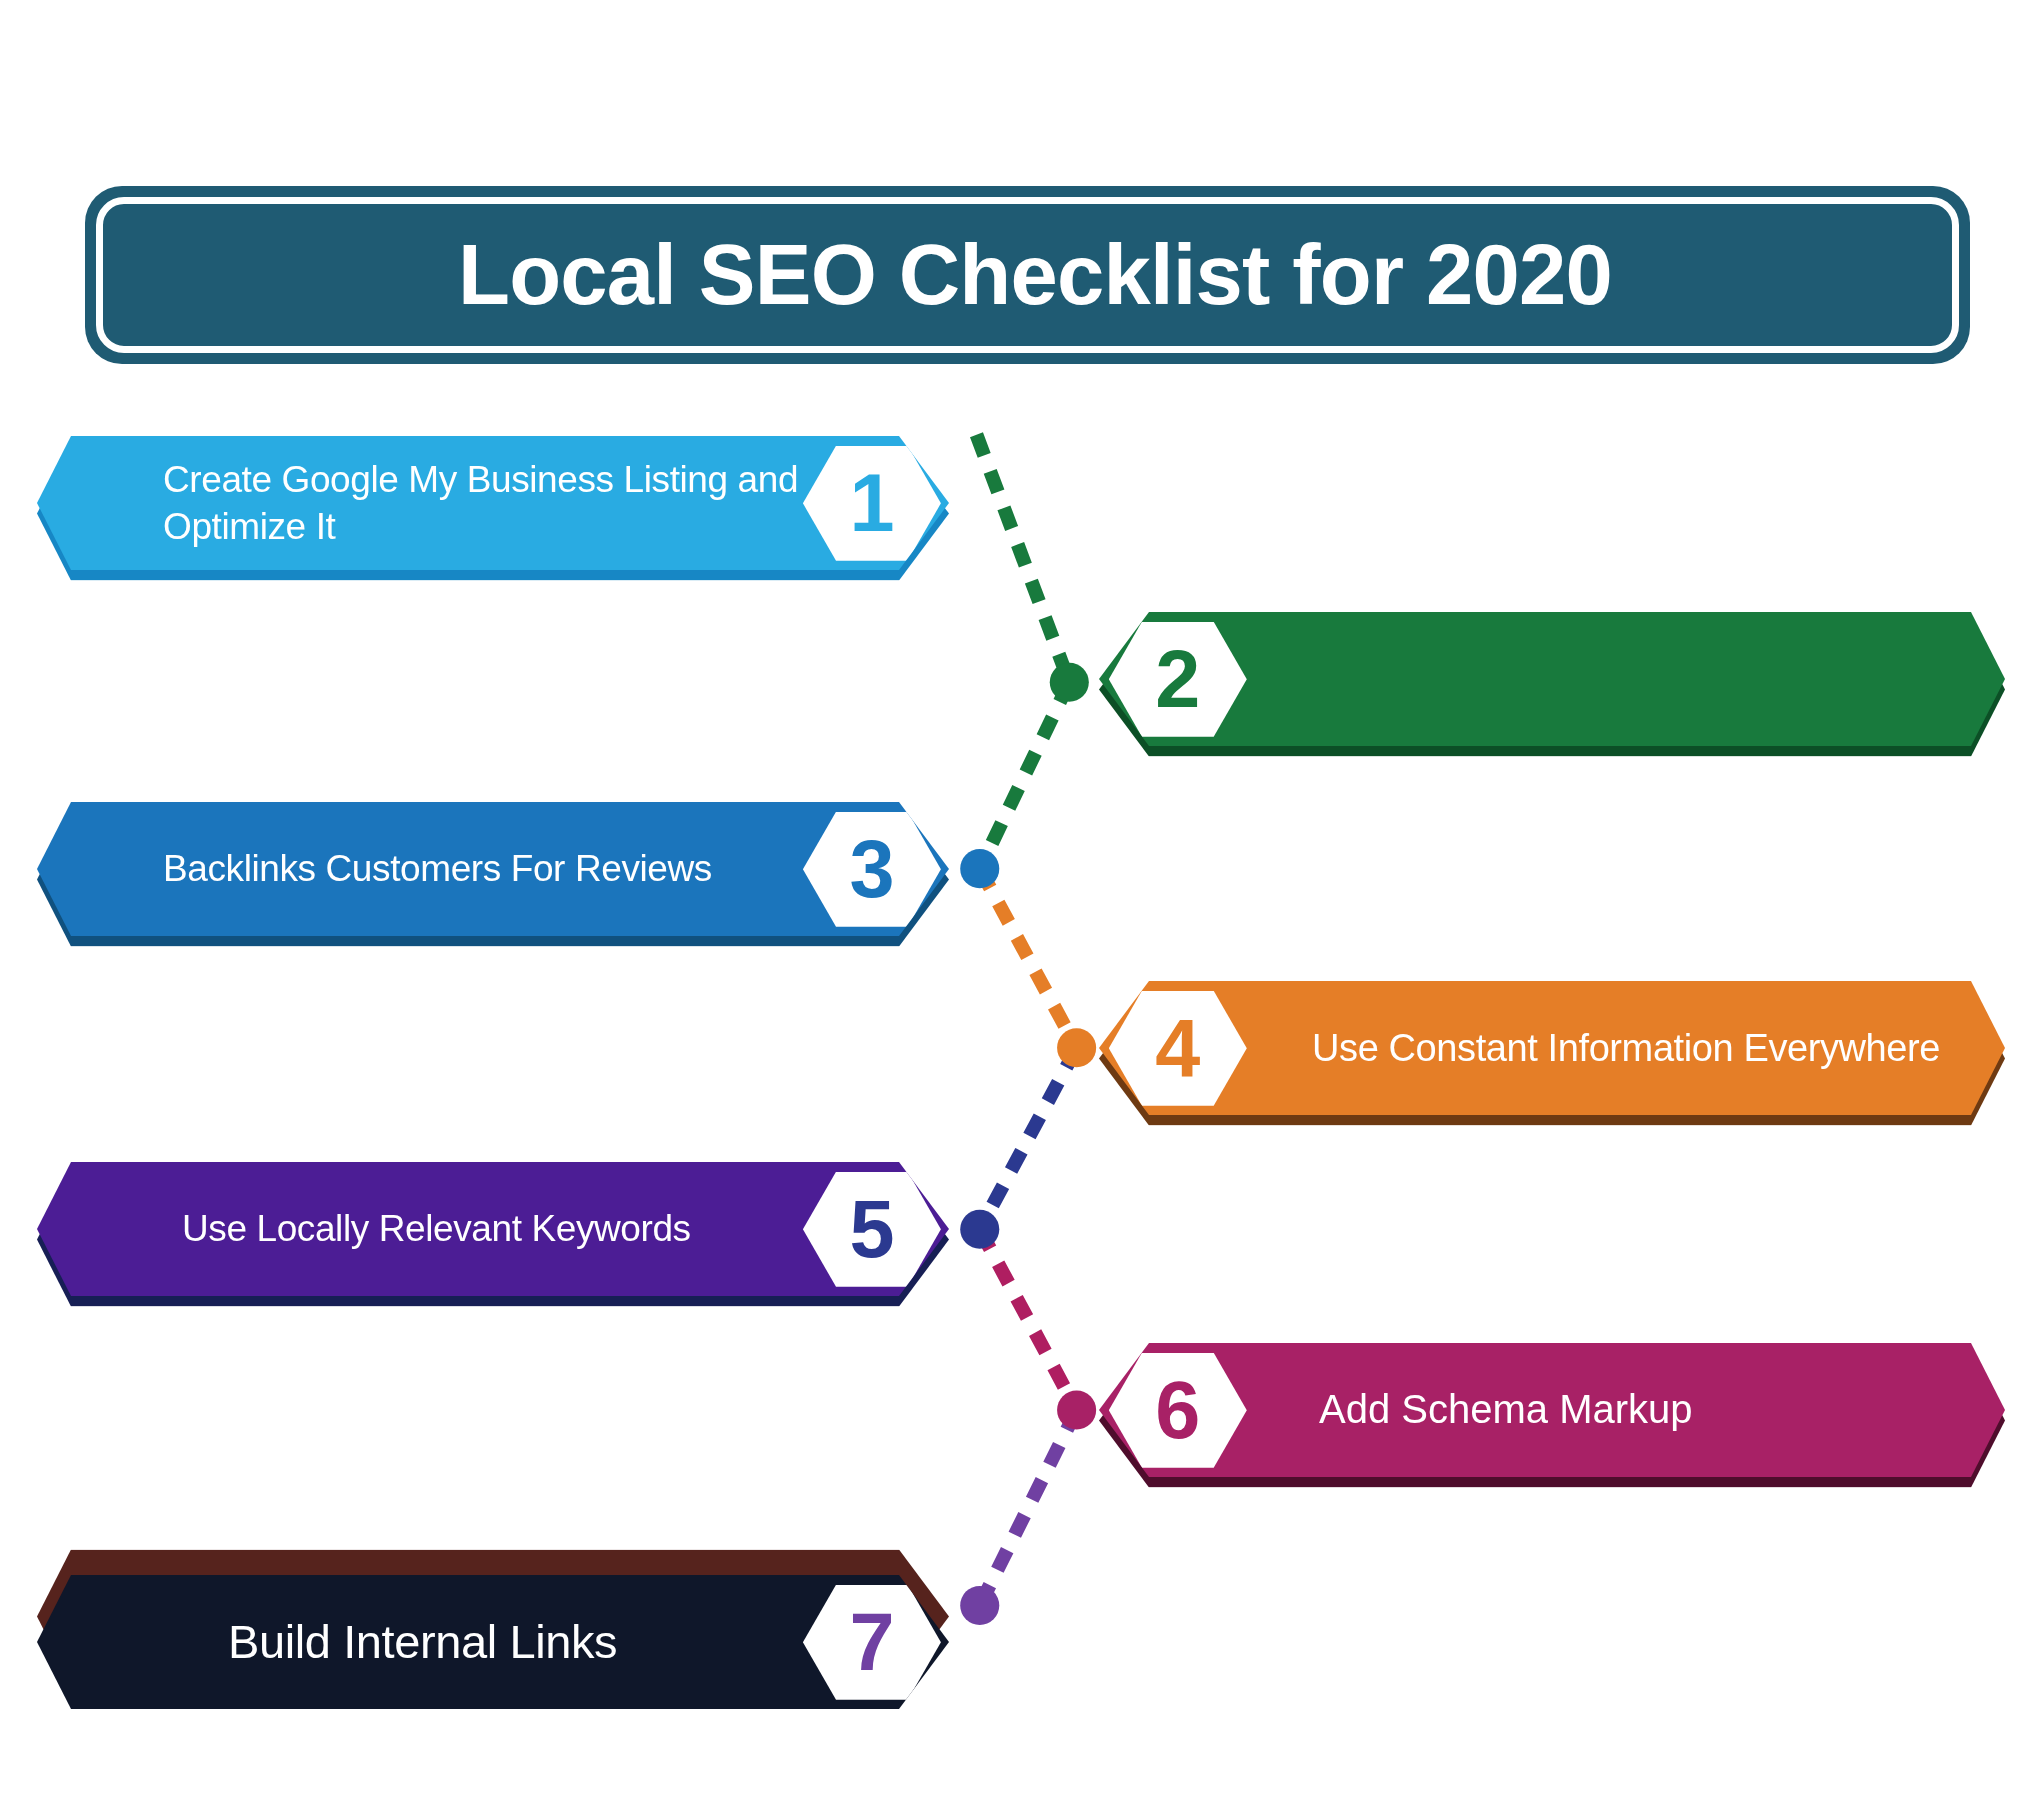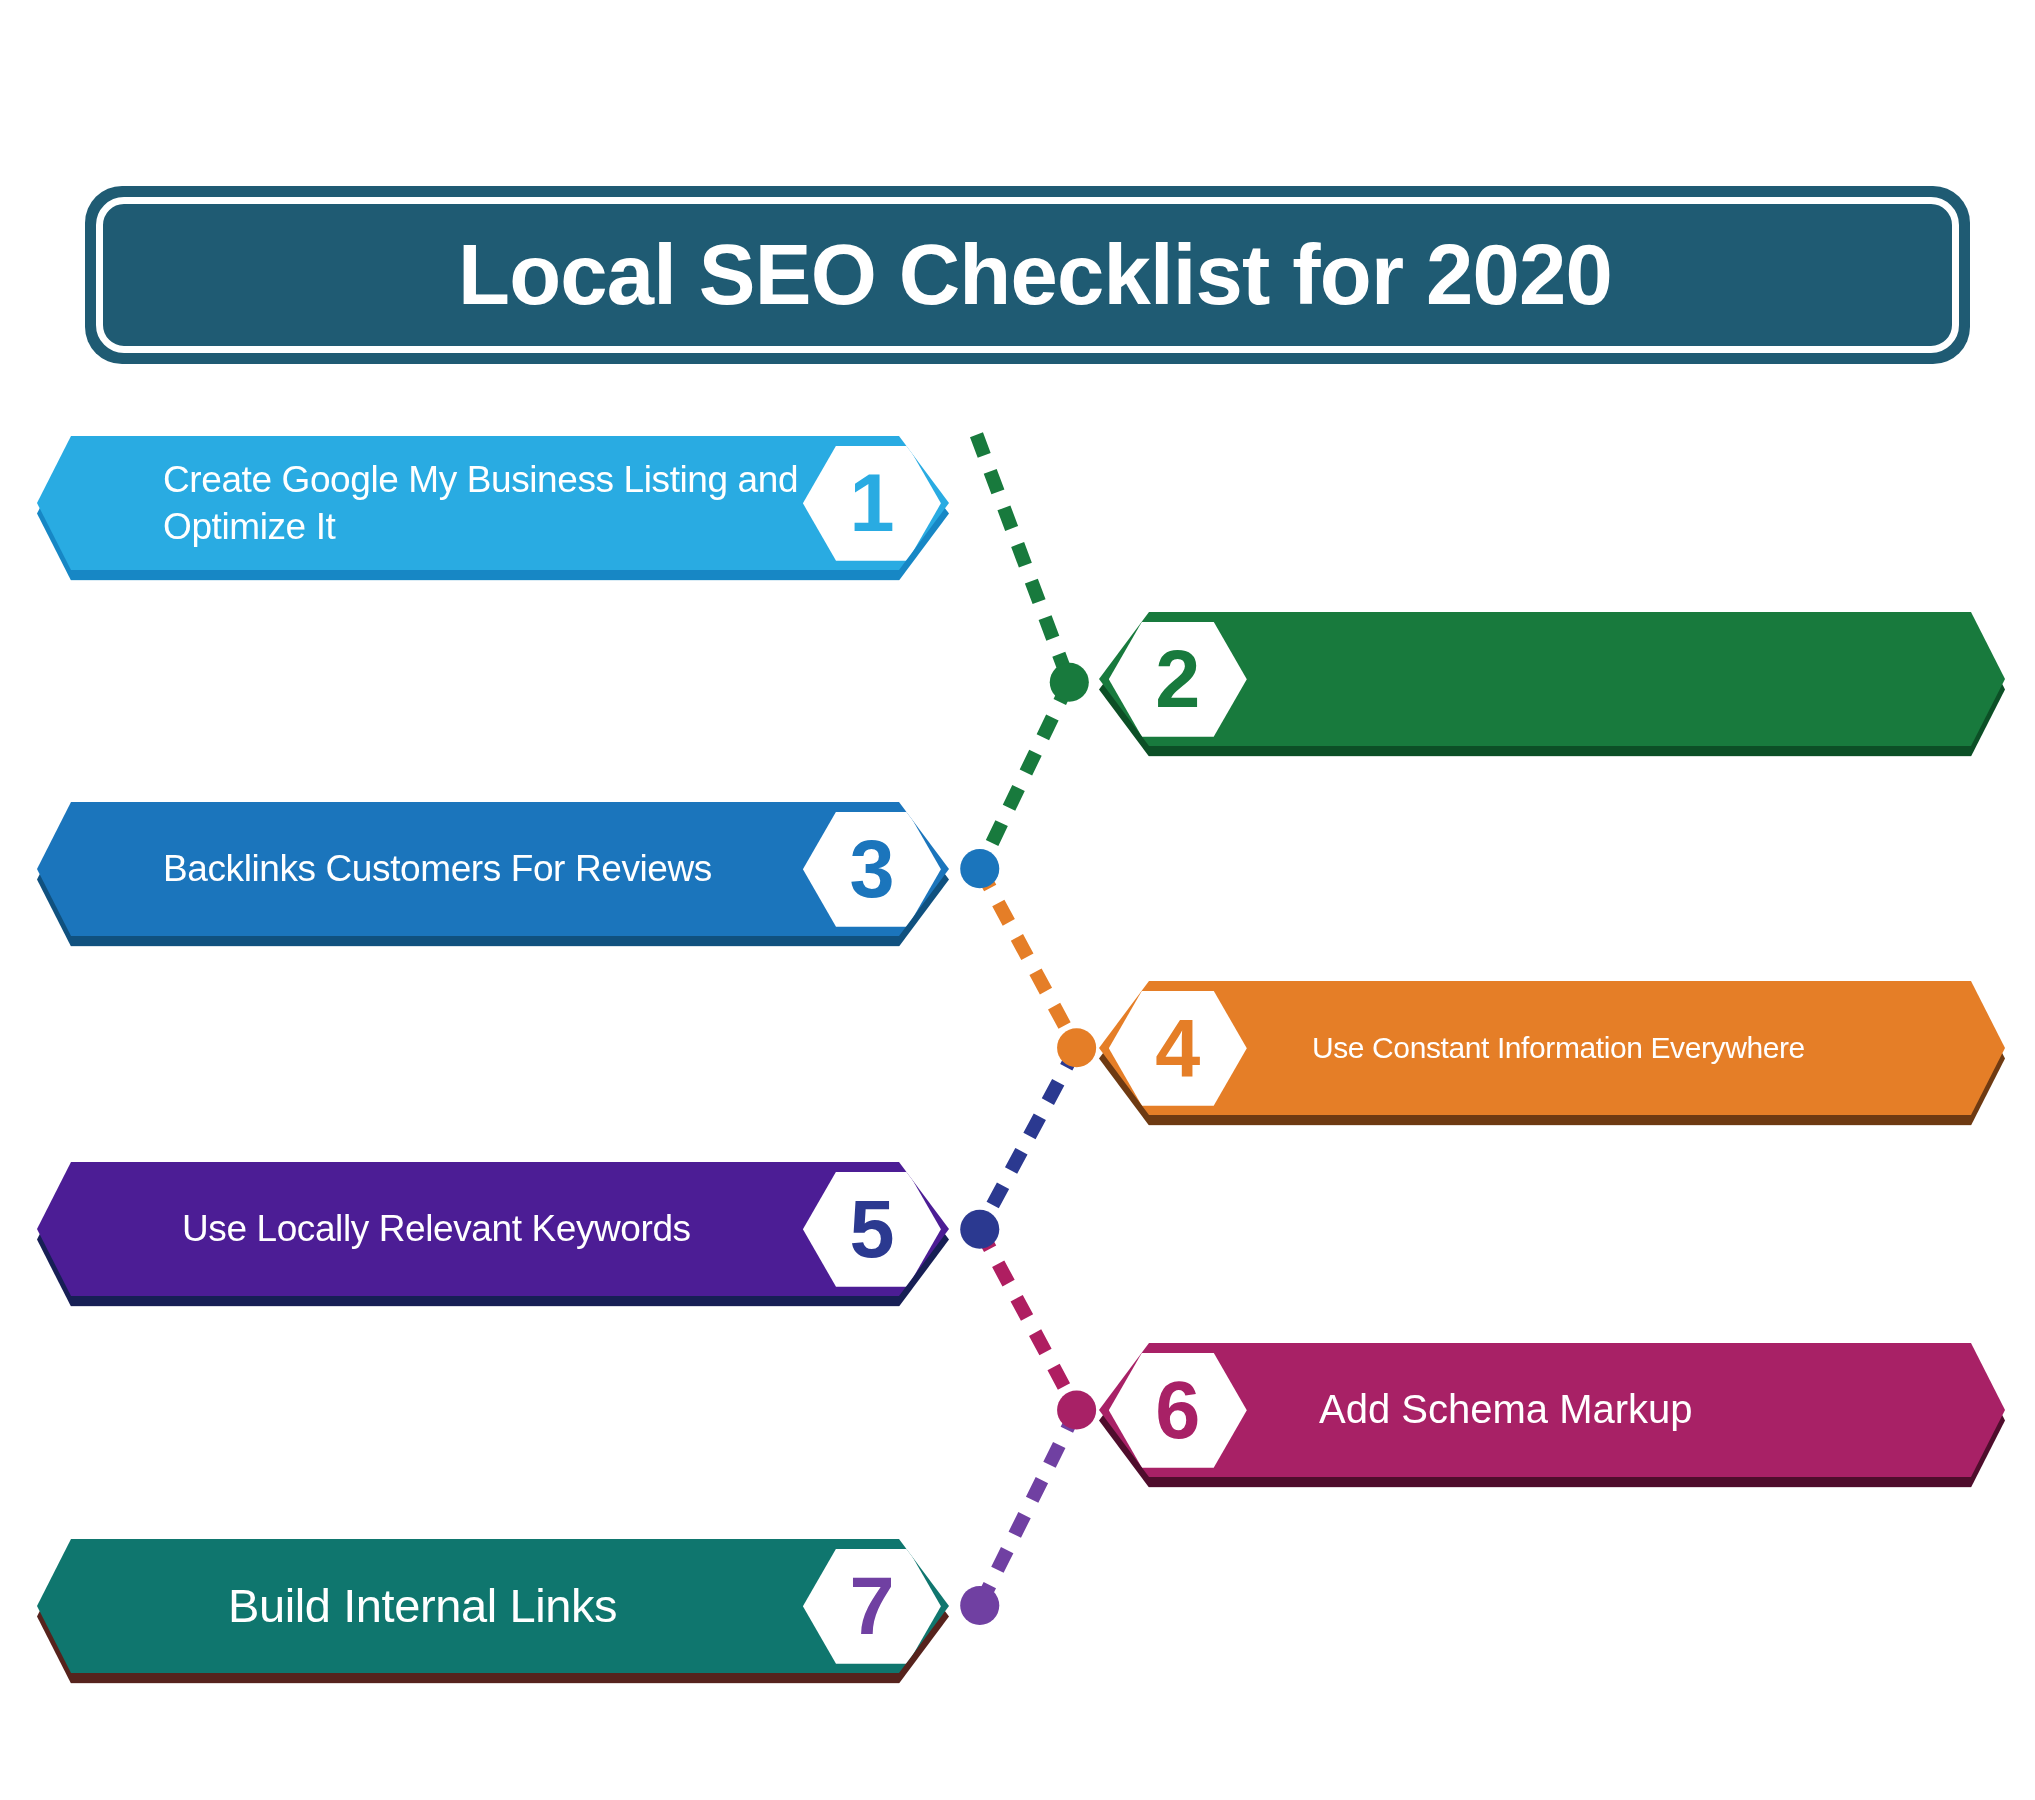--- a/index.html
+++ b/index.html
@@ -51,21 +51,21 @@
   .num{font-size:81px;font-weight:bold;}
 
   
   .s1{left:37px;  top:436px;  width:912px;}
   .s1 .label{padding-left:126px;max-width:643px;}
   .s2{left:1099px;top:612px;  width:906px;}
   .s2 .label{padding-left:232px;font-size:33px;}
   .s3{left:37px;  top:802px;  width:912px;}
   .s3 .label{padding-left:126px;}
   .s4{left:1099px;top:981px; width:906px;}
-  .s4 .label{padding-left:213px;font-size:30px;}
+  .s4 .label{padding-left:213px;font-size:38px;}
   .s5{left:37px;  top:1162px; width:912px;}
   .s5 .label{padding-left:145px;}
   .s6{left:1099px;top:1343px; width:906px;}
   .s6 .label{padding-left:220px;font-size:40px;font-weight:500;letter-spacing:0;}
   .s7{left:37px;  top:1539px; width:912px;}
   .s7 .label{padding-left:191px;font-size:47px;}
 
   
   .connector{position:absolute;left:0;top:0;pointer-events:none;}
   .connector line{stroke-width:17;stroke-dasharray:27 21;fill:none;}
@@ -133,21 +133,21 @@
   <div class="shape" style="background: rgb(168, 33, 102);">
     <div class="label">Add Schema Markup</div>
     <div class="hex">
       <span class="num" style="color: rgb(168, 33, 102);">6</span>
     </div>
   </div>
 </div>
 
 <div class="banner left s7">
   <div class="shadow" style="background: rgb(86, 35, 29);"></div>
-  <div class="shape" style="background: #0f766e;">
+  <div class="shape" style="background: #0f172a; margin-top: 36px;">
     <div class="label">Build Internal Links</div>
     <div class="hex">
       <span class="num" style="color: rgb(112, 64, 162);">7</span>
     </div>
   </div>
 </div>
 
 <svg class="connector" width="2036" height="1800" viewBox="0 0 2500 2211">
   <line x1="1199" y1="534" x2="1313" y2="838" style="stroke: rgb(24, 122, 61);"></line>
   <line x1="1313" y1="838" x2="1203" y2="1067" style="stroke: rgb(24, 122, 61);"></line>

